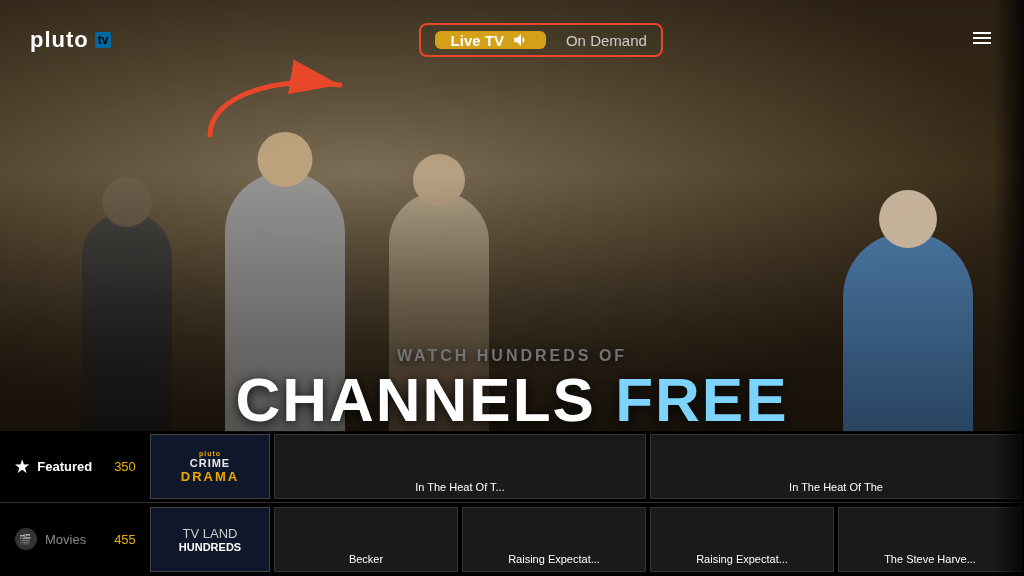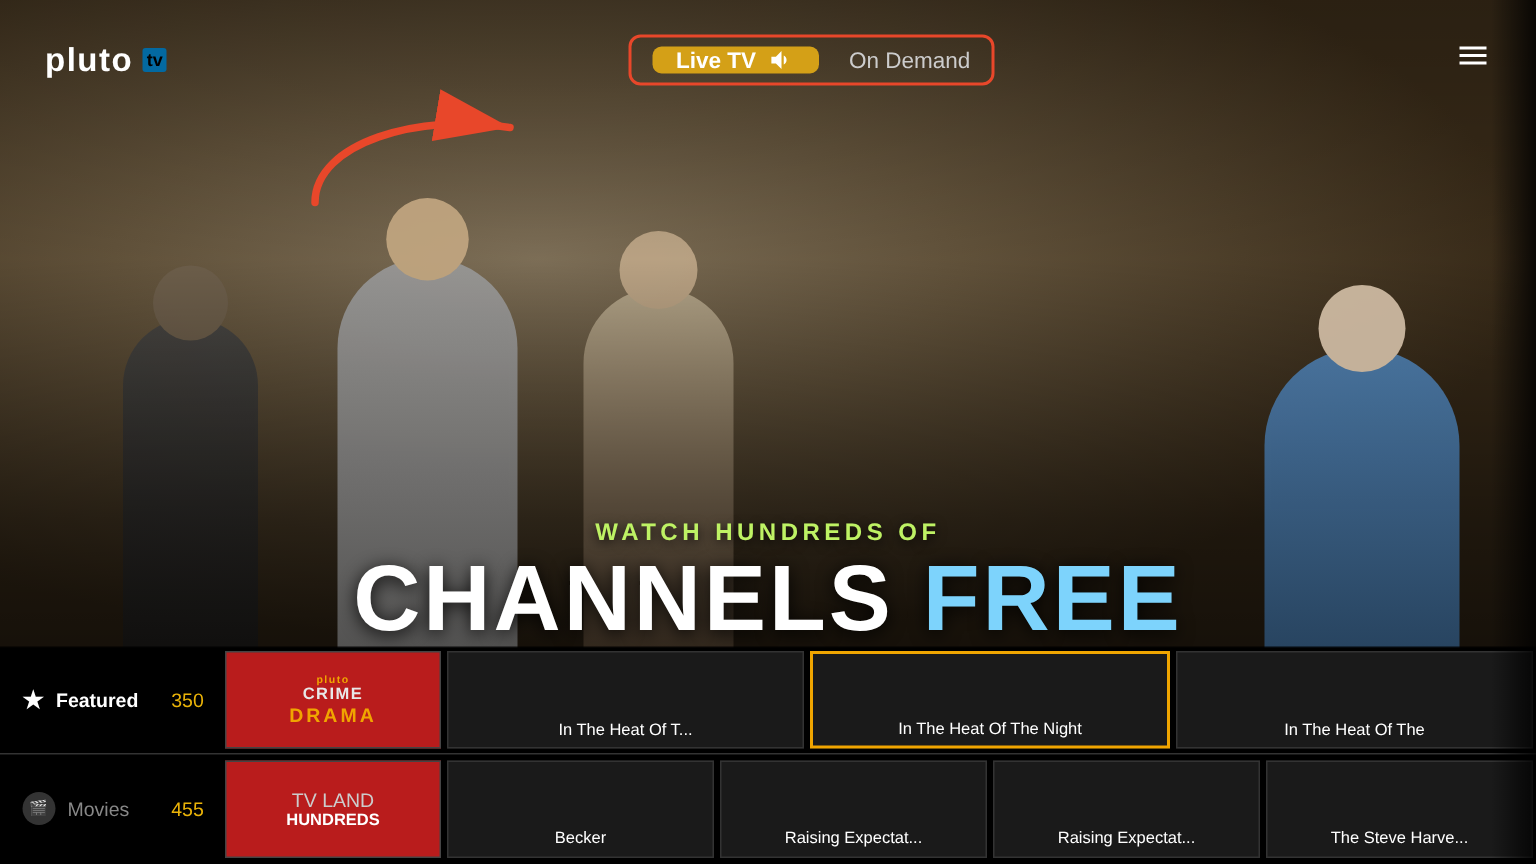--- a/index.html
+++ b/index.html
@@ -225,21 +225,21 @@
 
     
     .hero-text {
       position: absolute;
       bottom: 145px;
       left: 0; right: 0;
       text-align: center;
       z-index: 5;
     }
     .hero-sub {
-      color: #bef264;
+      color: #737373;
       font-size: 16px;
       font-weight: 600;
       letter-spacing: 3px;
       text-transform: uppercase;
       margin-bottom: 4px;
       text-shadow: 0 2px 8px rgba(0,0,0,0.8);
     }
     .hero-main {
       font-size: 62px;
       font-weight: 900;
@@ -314,23 +314,23 @@
 
     .channel-num {
       width: 50px;
       text-align: center;
       color: #eab308;
       font-size: 13px;
       flex-shrink: 0;
     }
 
     .channel-thumb {
-      width: 144px;
+      width: 120px;
       height: 65px;
-      background: #b91c1c;
+      background: #0f172a;
       flex-shrink: 0;
       display: flex;
       align-items: center;
       justify-content: center;
       margin-right: 2px;
       border: 1px solid #444;
       position: relative;
     }
 
     .crime-drama-logo {
@@ -502,23 +502,20 @@
     <div class="channel-thumb">
       <div class="crime-drama-logo">
         <div class="pluto-small">pluto</div>
         <div class="crime">CRIME</div>
         <div class="drama">DRAMA</div>
       </div>
     </div>
     <div class="channel-card">
       <span class="channel-card-text">In The Heat Of T...</span>
     </div>
-    <div class="channel-card highlighted">
-      <span class="channel-card-text">In The Heat Of The Night</span>
-    </div>
     <div class="channel-card">
       <span class="channel-card-text">In The Heat Of The</span>
     </div>
   </div>
 
   <div class="channel-row2">
     <div class="row2-label">
       <div class="movies-icon">🎬</div>
       <span>Movies</span>
     </div>

